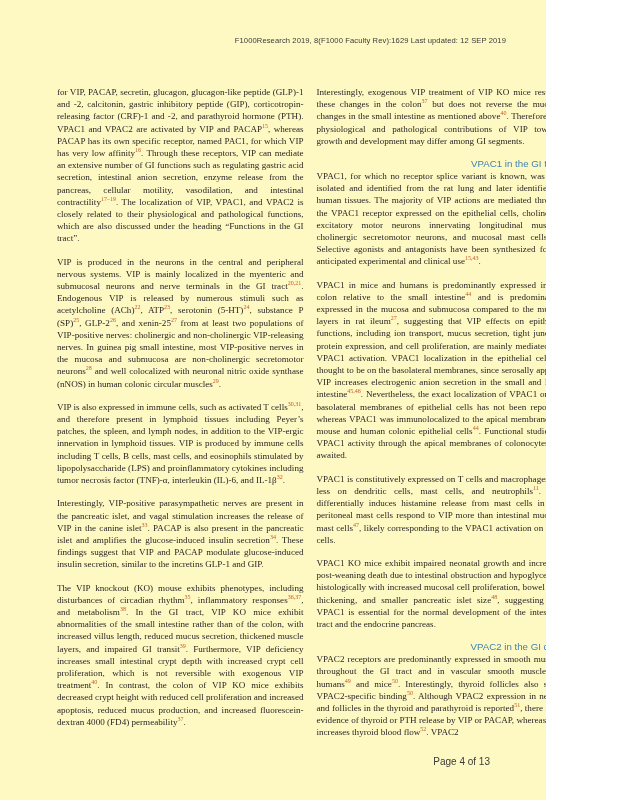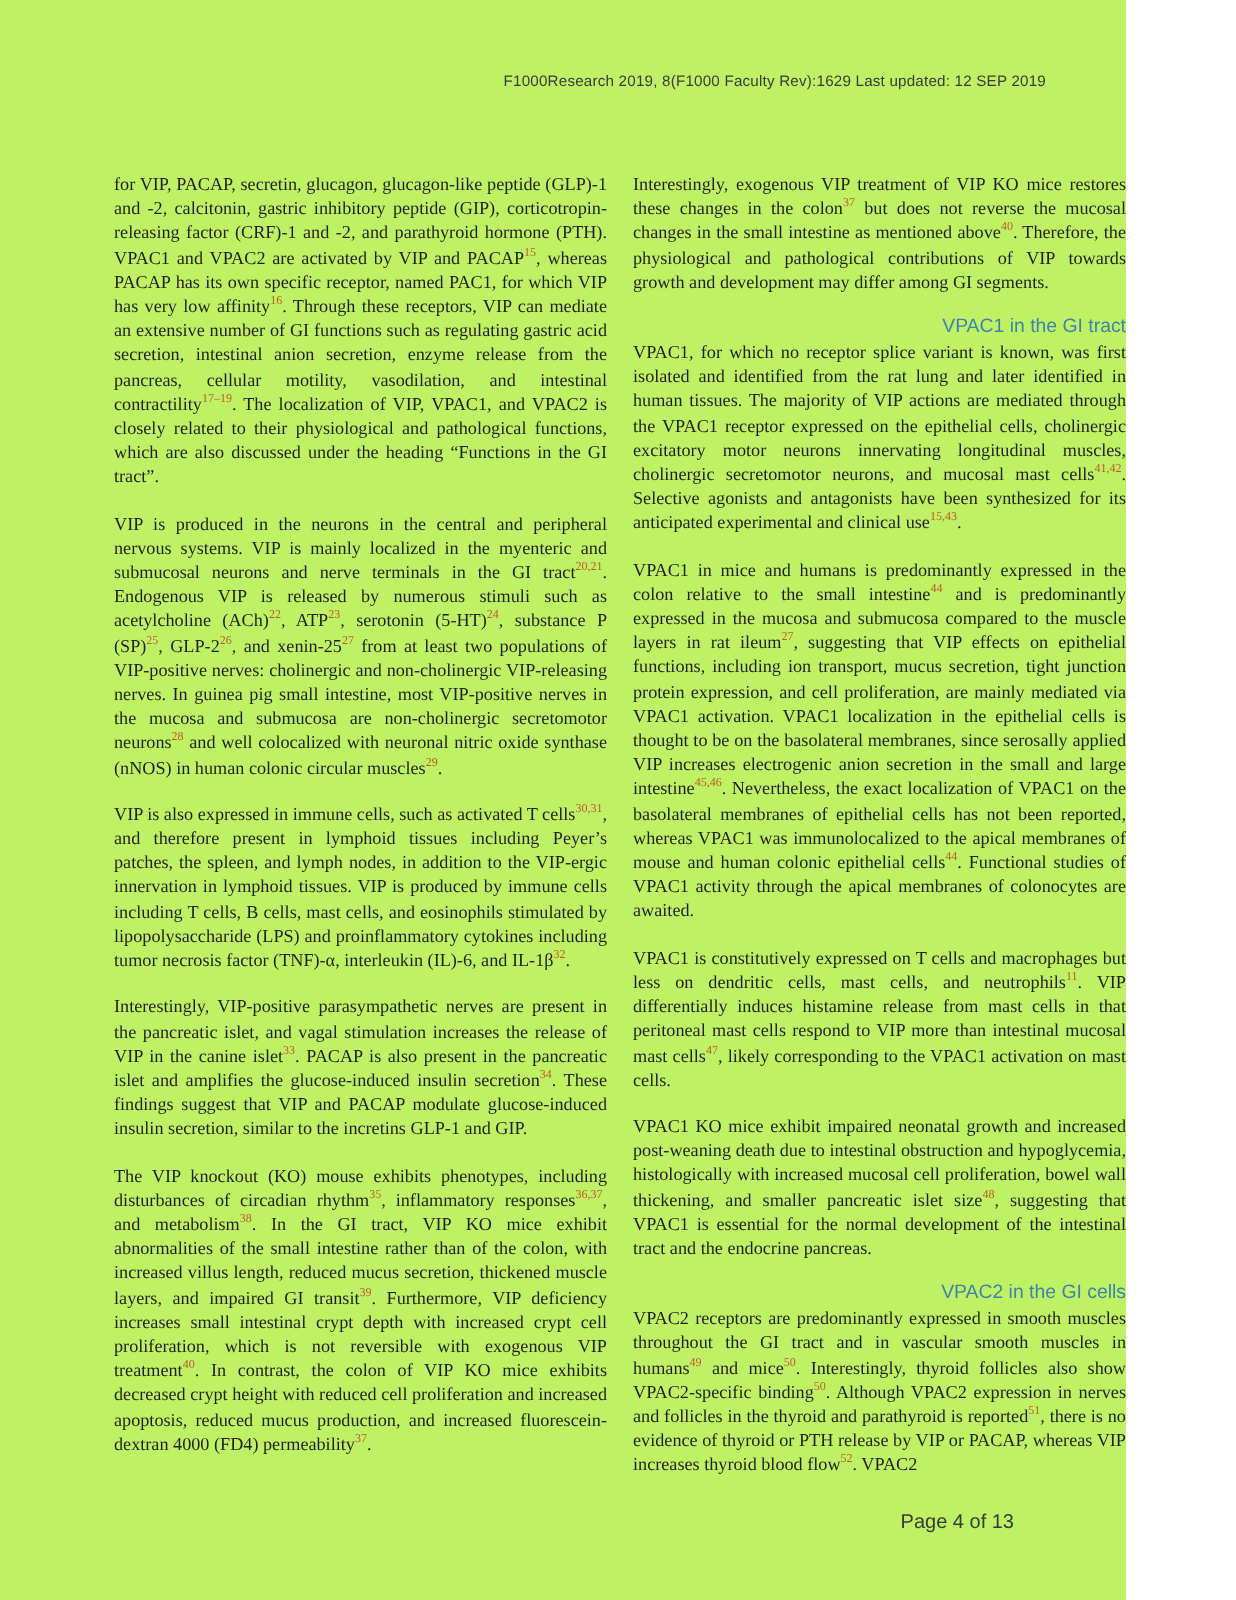--- a/index.html
+++ b/index.html
@@ -1,23 +1,22 @@
 <!DOCTYPE html>
 <html style="--heading-color: #3e82ae; --citation-color: #c05a2b;"><head>
 <meta charset="utf-8">
 <style>
   html,body{margin:0;padding:0;background:#ffffff;}
   #page{
     position:relative;
     width:546px;height:800px;
-    background:#bef264;
+    background:#fef9c3;
     font-family:"Liberation Serif", serif;
     color:#231f20;
     overflow:hidden;
-    padding-left:17px;
   }
   #running-head{
     position:absolute;top:36px;right:40px;
     font-family:"Liberation Sans", sans-serif;
     font-size:7.6px;color:#3a3a3a;letter-spacing:.1px;
   }
   #content{
     position:absolute;left:57px;top:86px;width:506px;
     display:flex;gap:13px;
   }

